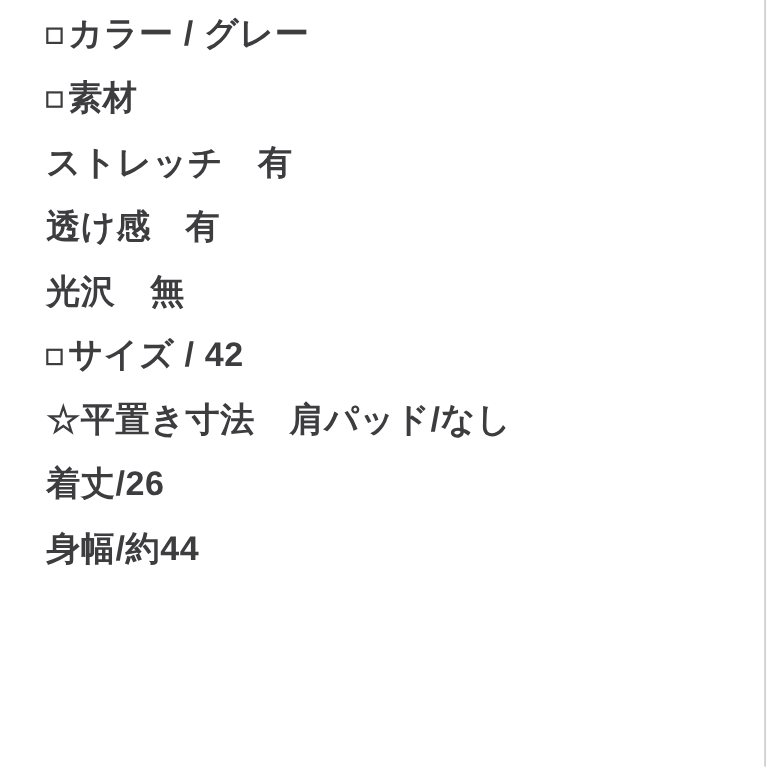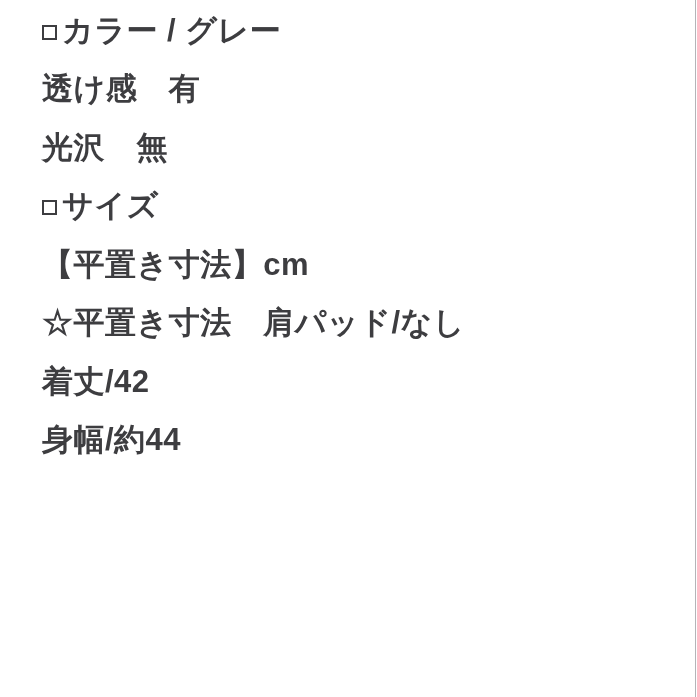--- a/index.html
+++ b/index.html
@@ -53,22 +53,23 @@
     height: 697px;
     background: var(--edge, #b4b4b8);
   }
 </style>
 </head>
 <body>
 
 <div class="page">
   <div class="lines">
       <div class="line"><span class="sq"></span><span class="seg-b">カラー</span><span class="seg-r"> / グレー</span></div>
+      <div class="line"><span class="sq"></span><span class="seg-b">素材</span></div>
+      <div class="line"><span class="seg-b">ストレッチ　有</span></div>
       <div class="line"><span class="seg-b">透け感　有</span></div>
       <div class="line"><span class="seg-b">光沢　無</span></div>
-      <div class="line"><span class="sq"></span><span class="seg-b">サイズ</span></div>
-      <div class="line"><span class="seg-b">【平置き寸法】</span><span class="seg-r">cm</span></div>
+      <div class="line"><span class="sq"></span><span class="seg-b">サイズ</span><span class="seg-r"> / 42</span></div>
       <div class="line"><span class="seg-b">☆平置き寸法　肩パッド/なし</span></div>
-      <div class="line"><span class="seg-b">着丈/42</span></div>
+      <div class="line"><span class="seg-b">着丈/26</span></div>
       <div class="line"><span class="seg-b">身幅/約44</span></div>
     </div>
   <div class="edge-line"></div>
 </div>
 
 </body></html>

